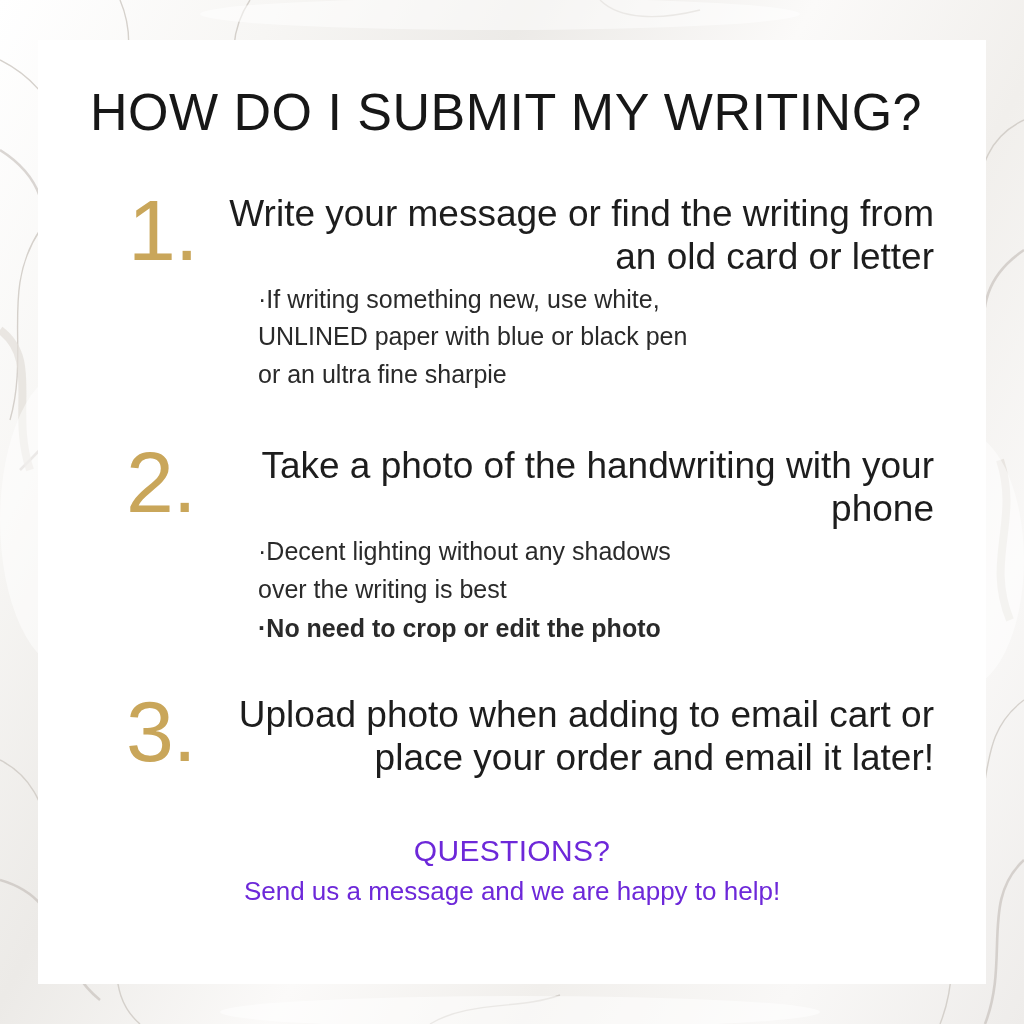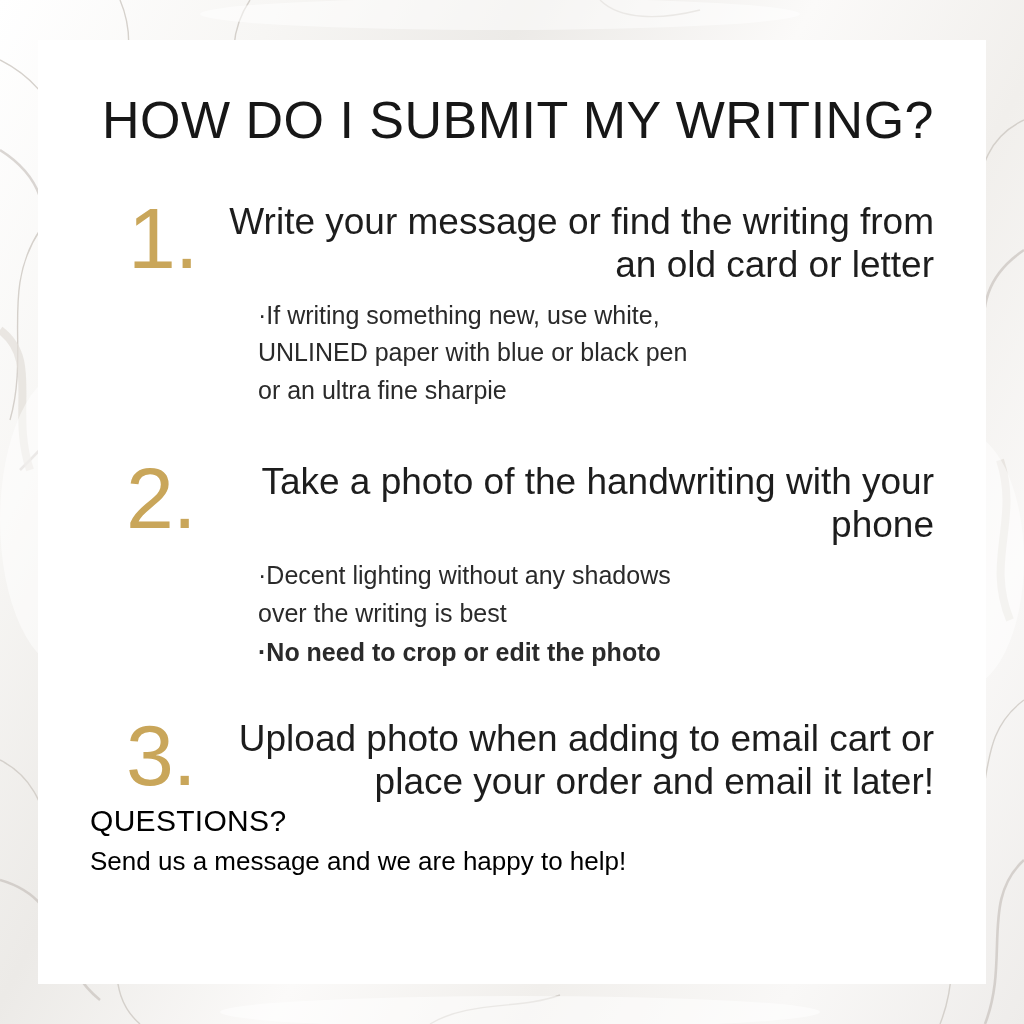--- a/index.html
+++ b/index.html
@@ -36,22 +36,22 @@
     background: #ffffff;
     padding: 46px 52px 30px 52px;
   }
 
   #card-title {
     font-size: 52px;
     line-height: 1.02;
     font-weight: 400;
     letter-spacing: 0.5px;
     color: #171717;
-    text-align: right;
-    margin: 8px 0 0 0;
+    text-align: left;
+    margin: 0 0 0 0;
     white-space: nowrap;
   }
 
   .steps { margin-top: 54px; }
 
   .step {
     display: flex;
     align-items: flex-start;
   }
   .step + .step { margin-top: 0; }
@@ -72,38 +72,40 @@
 
   .step-head {
     font-size: 37px;
     line-height: 1.16;
     color: #1d1d1d;
     font-weight: 400;
     text-align: right;
   }
 
   .bullets {
-    margin-top: 10px;
+    margin-top: 2px;
     padding-left: 62px;
     font-size: 25px;
     line-height: 1.5;
     color: #2a2a2a;
   }
   .bullet { white-space: pre-line; }
   .bullet + .bullet { margin-top: 2px; font-weight: bold; }
 
   
   .step-1 { margin-bottom: 52px; }
   .step-2 { margin-bottom: 46px; }
   .step-2 .step-num { padding-left: 36px; }
   .step-3 .step-num { padding-left: 36px; }
   .step-3 .step-head { font-size: 37px; }
 
   #footer {
-    color: #000000;
+    margin-top: 54px;
+    text-align: center;
+    color: #6d28d9;
   }
   #footer-q {
     font-size: 30px;
     line-height: 1.2;
     letter-spacing: 0.3px;
   }
   #footer-msg {
     font-size: 26px;
     line-height: 1.25;
     margin-top: 6px;

